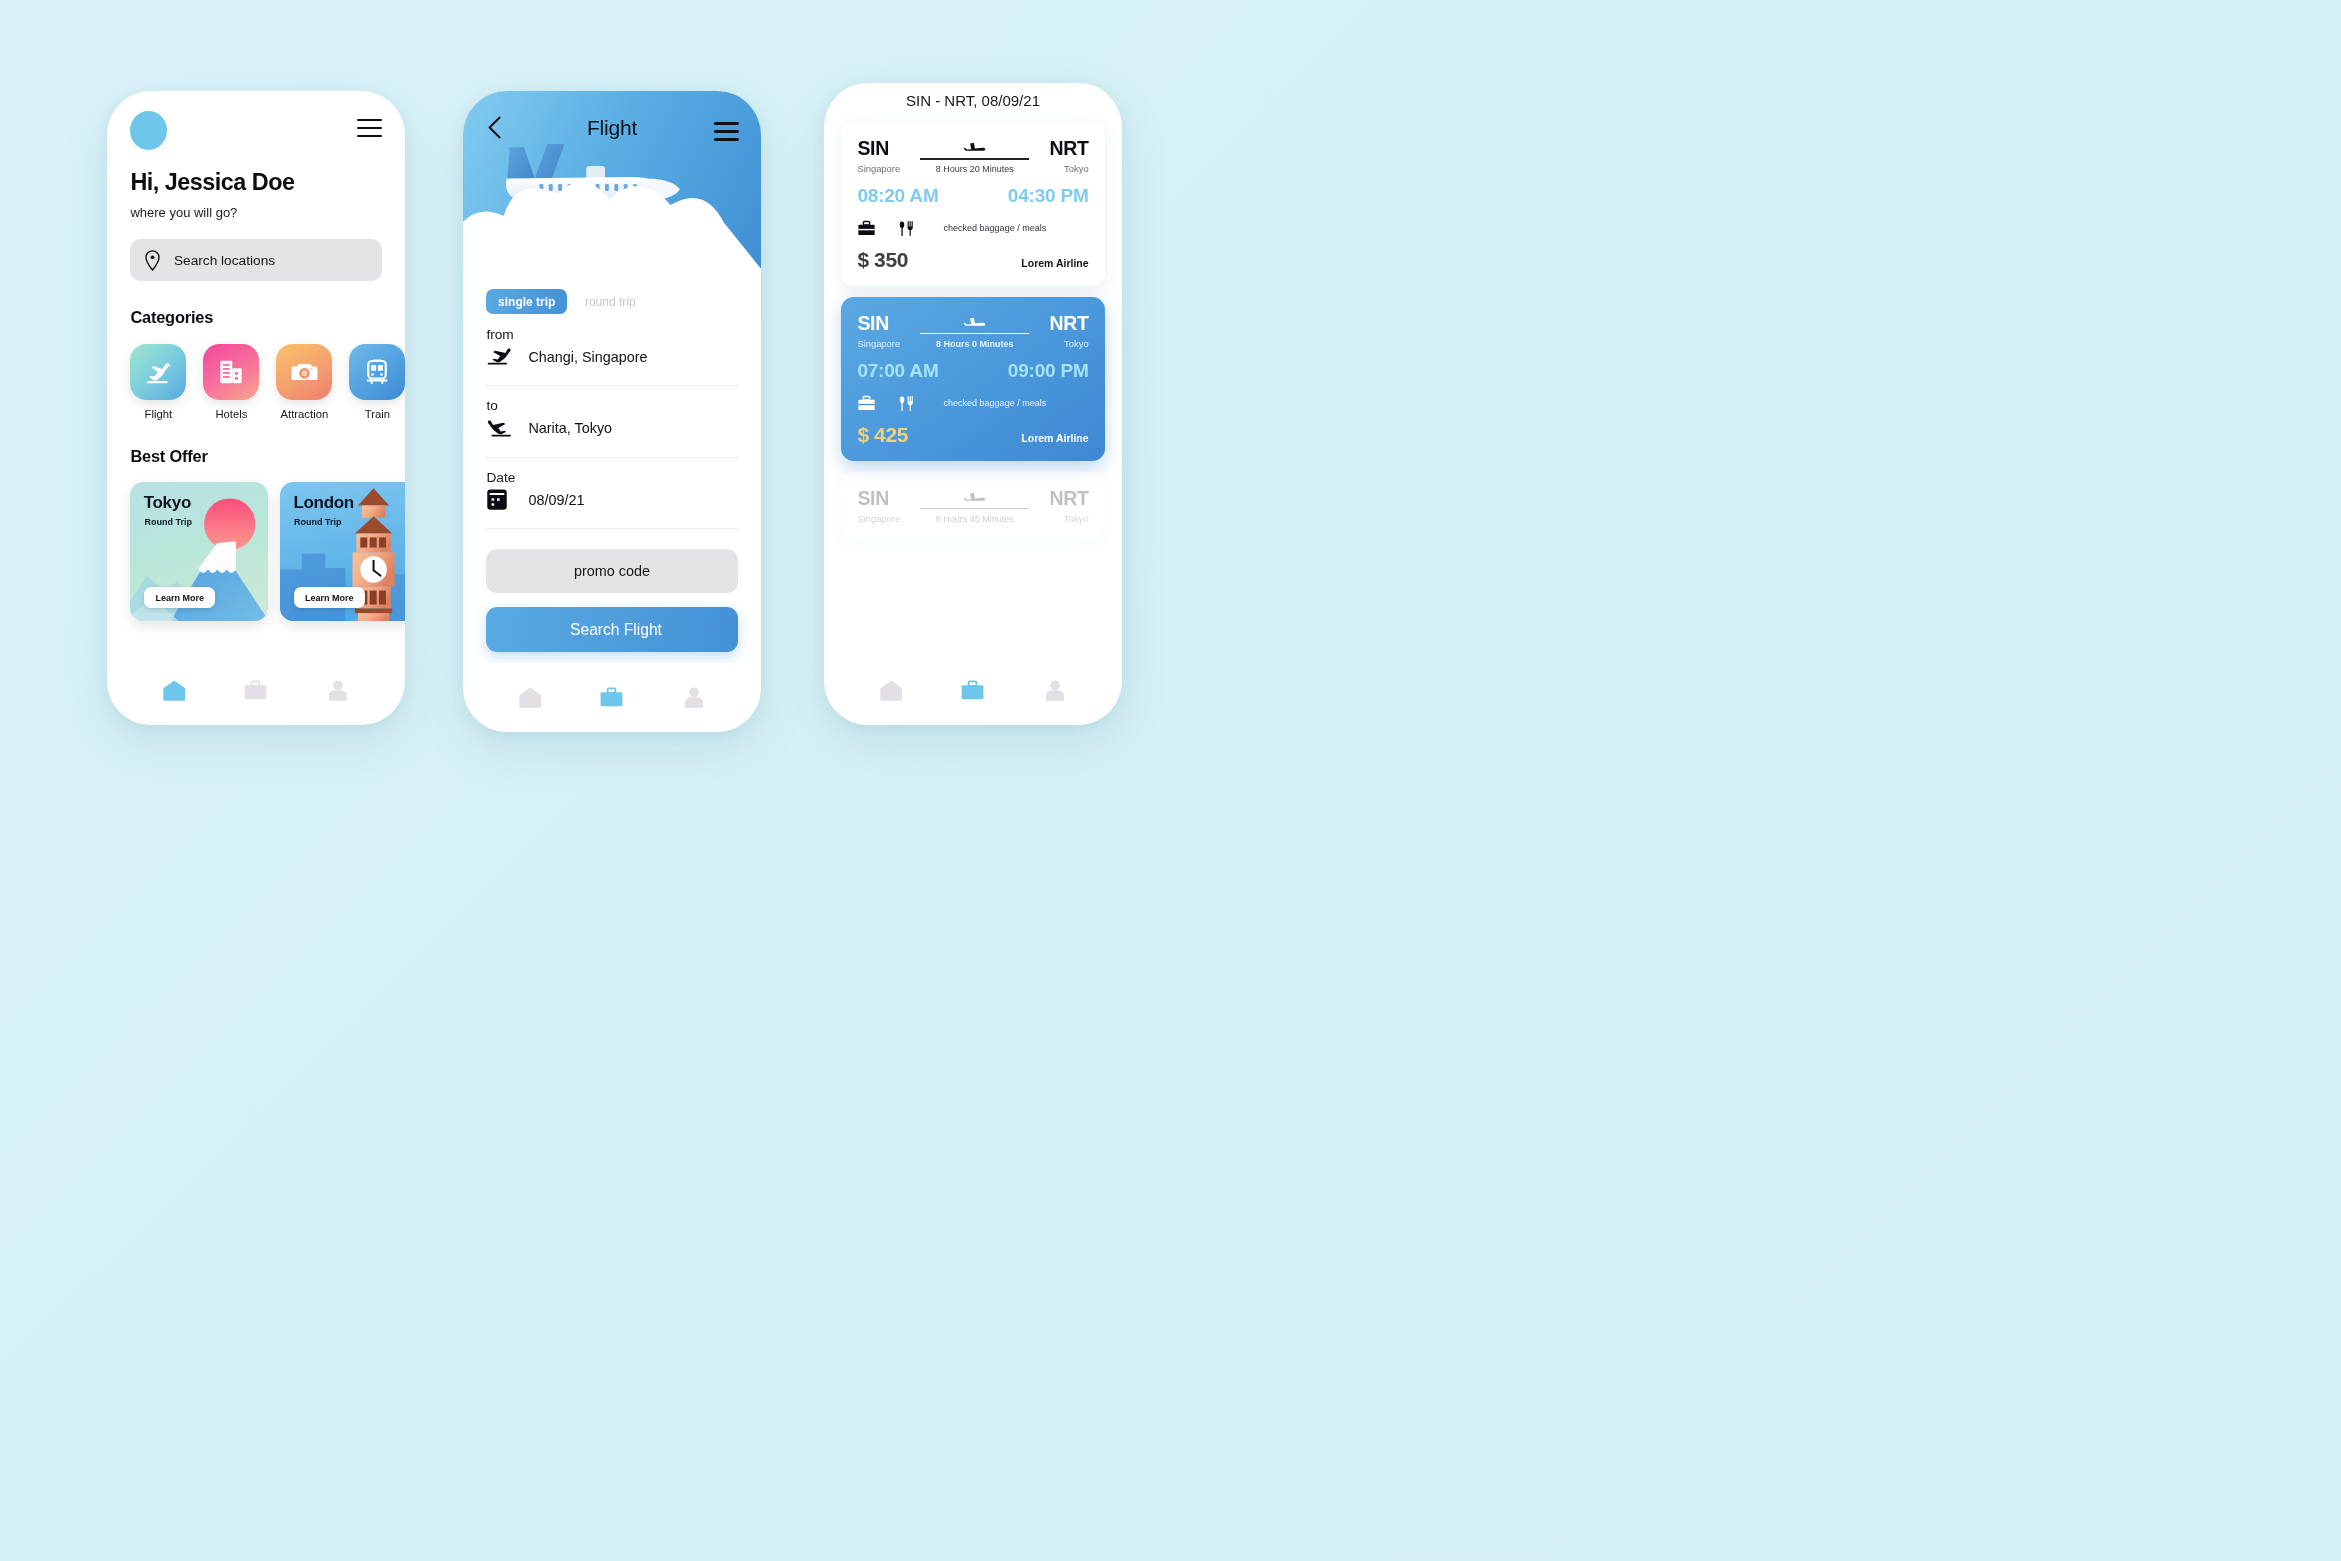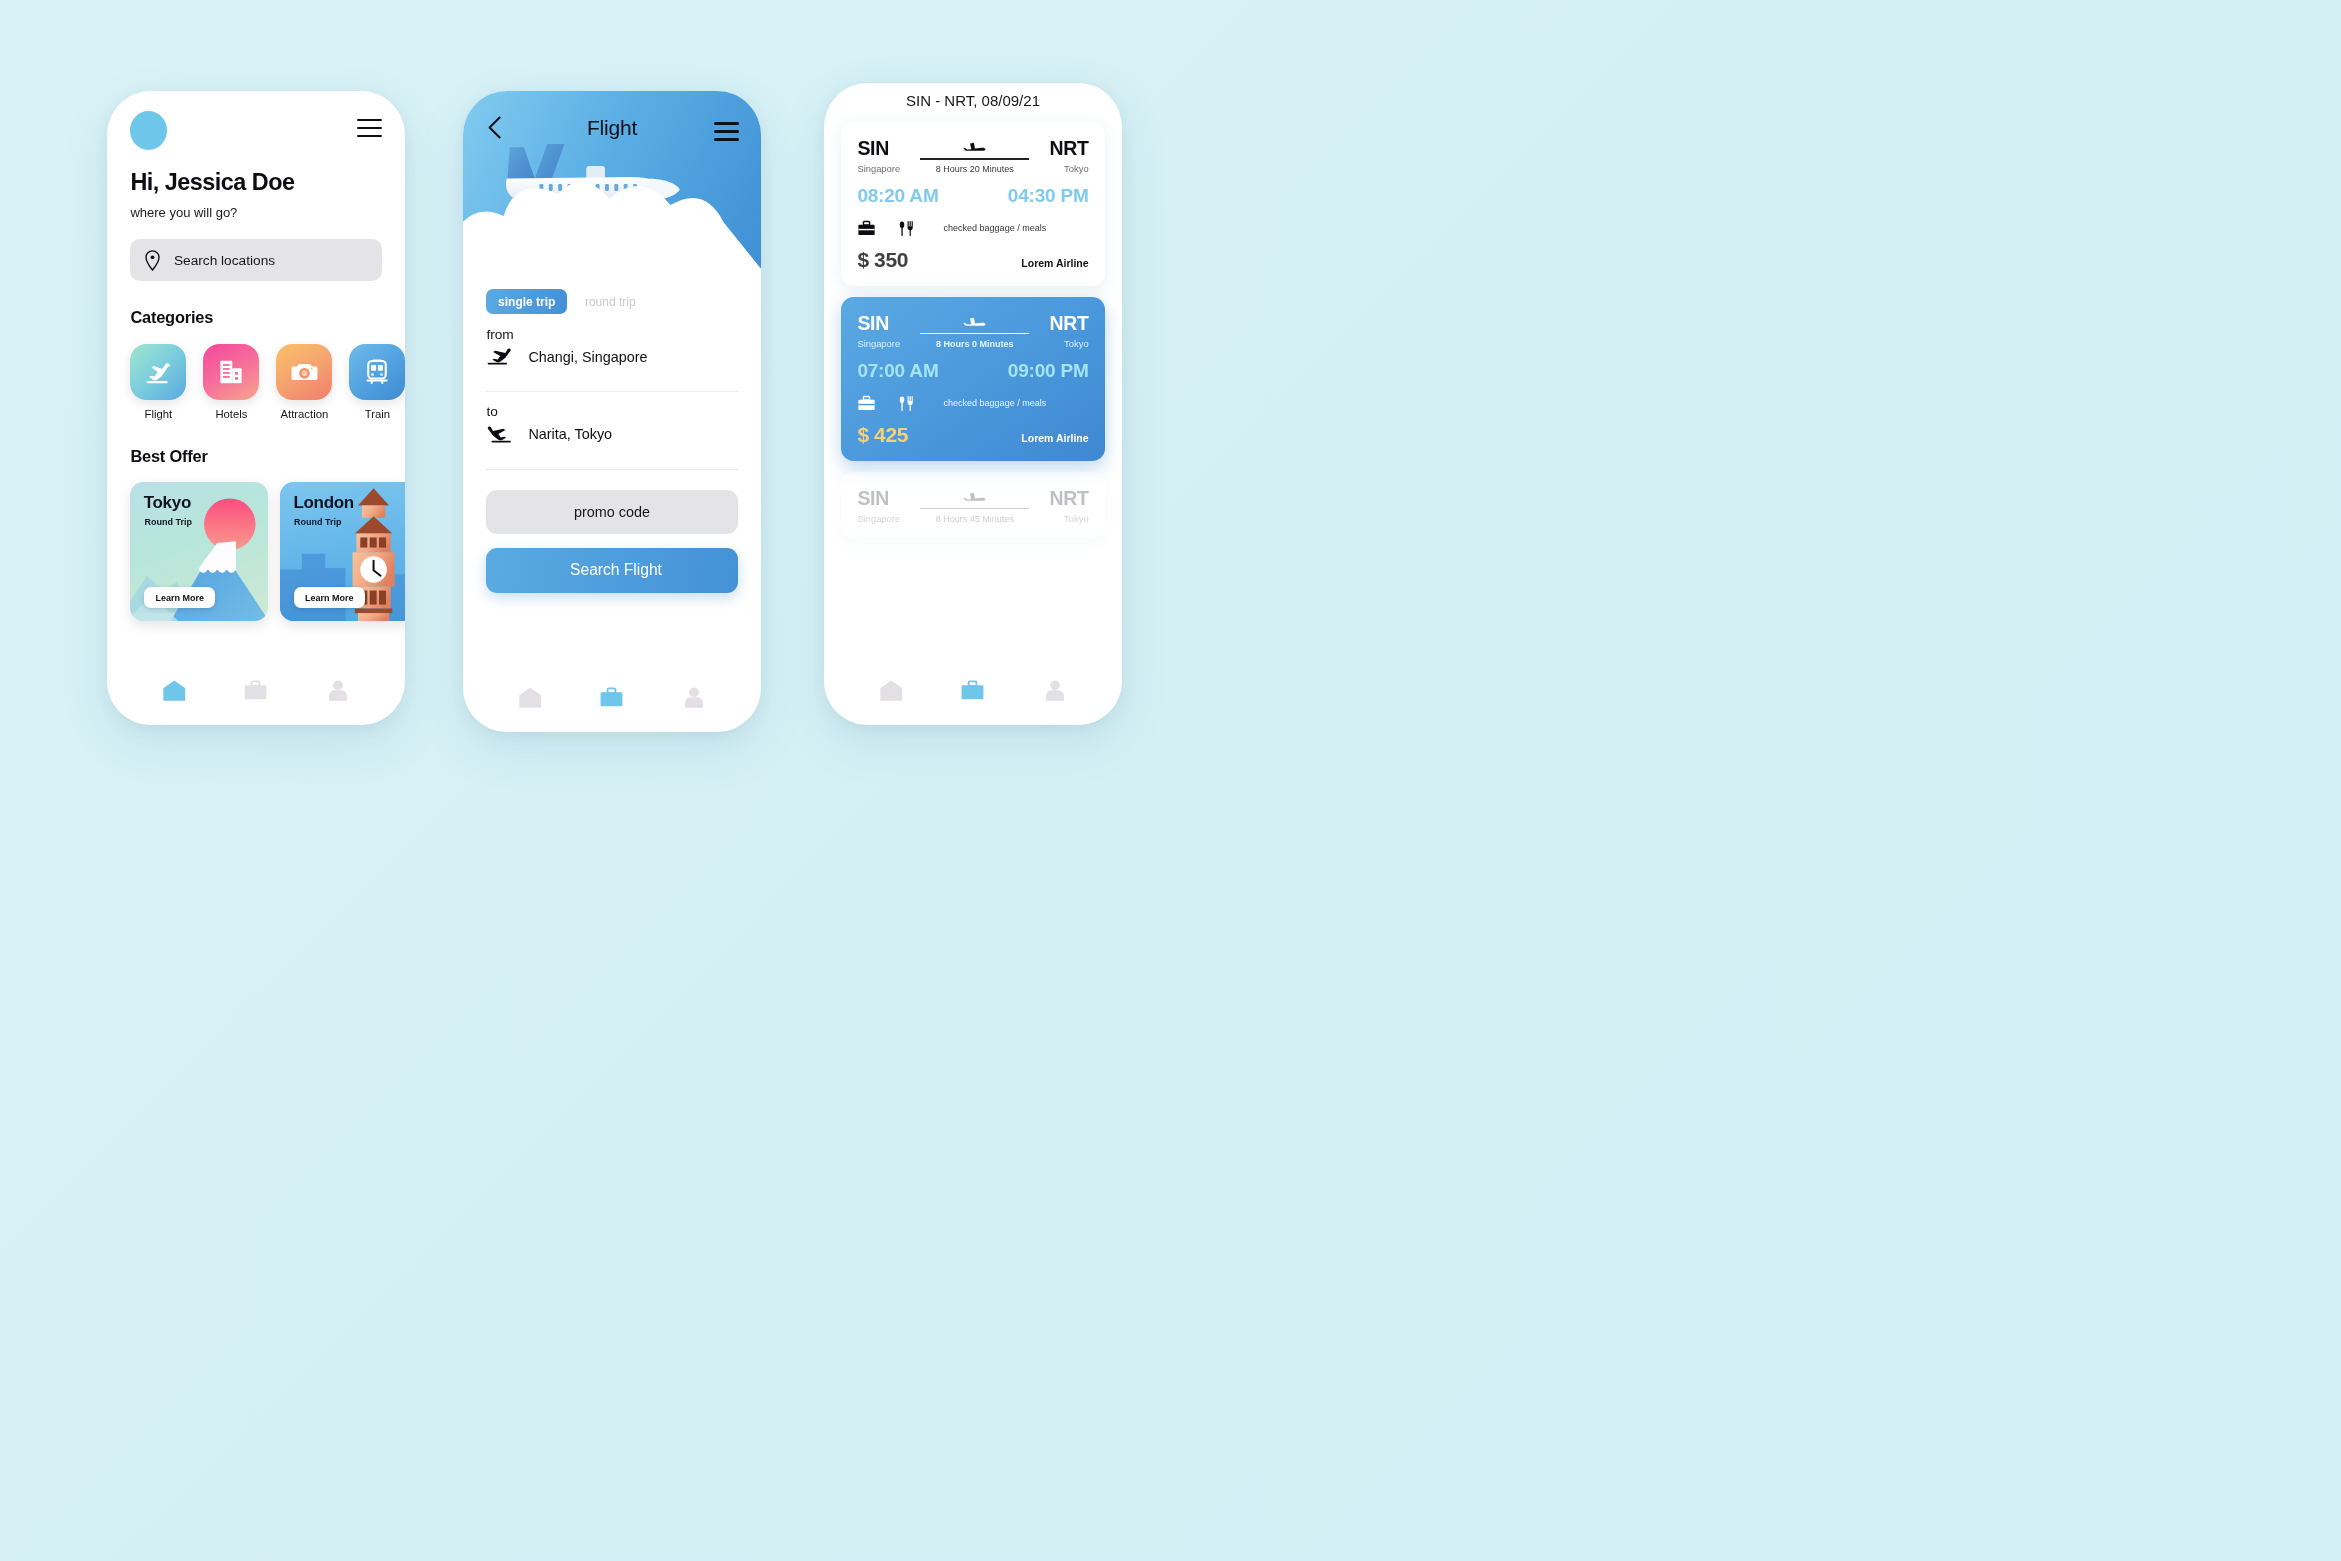--- a/index.html
+++ b/index.html
@@ -127,21 +127,21 @@
   .trip-toggle { display: flex; align-items: center; gap: 7.8px; margin-top: 9.4px; }
   .pill {
     font-size: 12px; font-weight: bold; color: #fff; cursor: pointer;
     background: linear-gradient(100deg,#5aaae2,#4490d6);
     padding: 5.5px 11.7px; border-radius: 7px;
   }
   .pill.off {
     background: none; color: #c9c9cc; font-weight: normal; padding: 5.5px 10px;
   }
 
-  .field { padding-top: 12.5px; padding-bottom: 21px; border-bottom: 1.2px solid #ececee; }
+  .field { padding-top: 12.5px; padding-bottom: 15px; border-bottom: 1.2px solid #ececee; }
   .field:last-of-type { border-bottom: none; }
   .field-label { font-size: 13.7px; color: #16161b; }
   .field-row { display: flex; align-items: center; gap: 14px; margin-top: 1.6px; }
   .field-icon { width: 28px; height: 26.5px; flex: none; display:flex; align-items:center; }
   .field-value { font-size: 14.4px; color: #101016; }
 
   .promo {
     margin-top: 20px; height: 44px; background: #e4e3e6; border-radius: 11px;
     display: flex; align-items: center; justify-content: center;
     font-size: 14.4px; color: #16161b; cursor: text;
@@ -461,20 +461,37 @@
         <div class="field-icon">
           <svg width="26.5" height="17" viewBox="0 0 34 22">
             <path d="M2.4 3.4C1.9 2.2 2.6.9 3.9.6c1-.2 2 .3 2.5 1.2L9 6.6l13.2-3.1L25 5.2l-9.2 5.1 3.2 4.6 4.9-1.1 2 1.3-6 3.4-2.5-.1-2.1-.9-6.2-5L2.4 3.4z" fill="#0c0c12"></path>
             <rect x="7" y="19.2" width="25" height="2.2" rx="1" fill="#0c0c12"></rect>
           </svg>
         </div>
         <div class="field-value">Narita, Tokyo</div>
       </div>
     </div>
 
+    <div class="field">
+      <div class="field-label">Date</div>
+      <div class="field-row">
+        <div class="field-icon">
+          <svg width="22" height="23.4" viewBox="0 0 28 30">
+            <rect x="1.5" y="2" width="25" height="26" rx="4" fill="#0c0c12"></rect>
+            <rect x="4.5" y="6.5" width="19" height="2.6" rx="1.2" fill="#fff"></rect>
+            <g fill="#fff">
+              <rect x="7" y="13" width="3.4" height="3.4" rx="0.8"></rect>
+              <rect x="14" y="13" width="3.4" height="3.4" rx="0.8"></rect>
+              <rect x="7" y="19.5" width="3.4" height="3.4" rx="0.8"></rect>
+            </g>
+          </svg>
+        </div>
+        <div class="field-value">08/09/21</div>
+      </div>
+    </div>
 
     <div class="promo">
       <span>promo code</span>
     </div>
 
     <div class="searchbtn">Search Flight</div>
   </div>
 
   <div class="bottomnav">
     <div class="navbtn">

